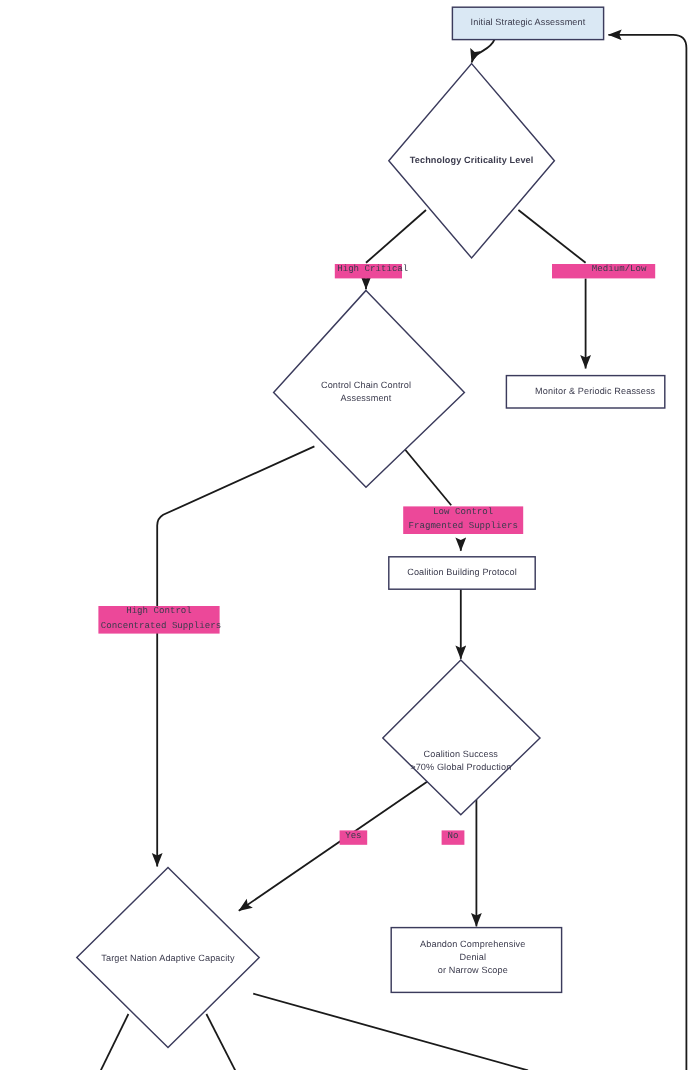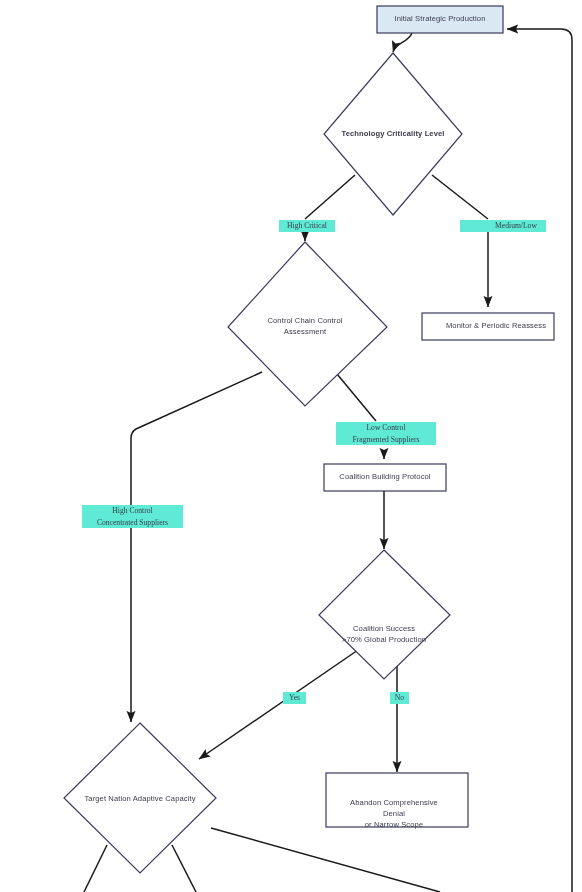--- a/index.html
+++ b/index.html
@@ -27,23 +27,23 @@
     font-size: 7.6px;
     color: #3b3b4d;
     text-align: center;
     line-height: 11.2px;
     white-space: pre;
     pointer-events: none;
     letter-spacing: 0.1px;
   }
   .edge-chip {
     position: absolute;
-    background: #5eead4;
+    background: #ec4899;
     color: #3b3b4d;
-    font-family: Liberation Serif, serif;
+    font-family: Liberation Mono, monospace;
     font-size: 7.6px;
     line-height: 11.5px;
     text-align: center;
     white-space: pre;
     padding: 0 2px;
   }
 </style>
 </head>
 <body>
 
@@ -100,45 +100,45 @@
     <rect x="324" y="464" width="122" height="27" fill="#ffffff" stroke="#3b3b5c" stroke-width="1.2"></rect>
 
     <polygon points="384,550 450,615 384,679 319,615" fill="#ffffff" stroke="#3b3b5c" stroke-width="1.2"></polygon>
 
     <rect x="326" y="773" width="142" height="54" fill="#ffffff" stroke="#3b3b5c" stroke-width="1.2"></rect>
 
     <polygon points="140,723 216,798 140,873 64,798" fill="#ffffff" stroke="#3b3b5c" stroke-width="1.2"></polygon>
   </g>
 </svg>
 
-<div class="lbl" style="left:377px; top:13px; width:126px;">Initial Strategic Production</div>
+<div class="lbl" style="left:377px; top:13px; width:126px;">Initial Strategic Assessment</div>
 
 <div class="lbl" style="left:313px; top:128px; width:160px;font-weight:bold;">Technology Criticality Level</div>
 
 <div class="lbl" style="left:422px; top:320px; width:148px;">Monitor &amp; Periodic Reassess</div>
 
 <div class="lbl" style="left:237px; top:315px; width:136px;">Control Chain Control
 Assessment</div>
 
 <div class="lbl" style="left:324px; top:471px; width:122px;">Coalition Building Protocol</div>
 
 <div class="lbl" style="left:311px; top:598px; width:146px;margin-top:25px;">Coalition Success
 &gt;70% Global Production</div>
 
-<div class="lbl" style="left:326px; top:797px; width:136px;">Abandon Comprehensive
+<div class="lbl" style="left:326px; top:781px; width:136px;">Abandon Comprehensive
 Denial
 or Narrow Scope</div>
 
 <div class="lbl" style="left:60px; top:793px; width:160px;">Target Nation Adaptive Capacity</div>
 
 <div class="edge-chip" style="left:279px; top:220px; width:52px;">High Critical</div>
 
 <div class="edge-chip" style="left:460px; top:220px; width:56px;padding-left:28px;">Medium/Low</div>
 
 <div class="edge-chip" style="left:336px; top:422px; width:96px;">Low Control
 Fragmented Suppliers</div>
 
 <div class="edge-chip" style="left:82px; top:505px; width:97px;">High Control
 Concentrated Suppliers</div>
 
 <div class="edge-chip" style="left:283px; top:692px; width:19px;">Yes</div>
 
-<div class="edge-chip" style="left:390px; top:692px; width:15px;">No</div>
+<div class="edge-chip" style="left:368px; top:692px; width:15px;">No</div>
 
 </body></html>

